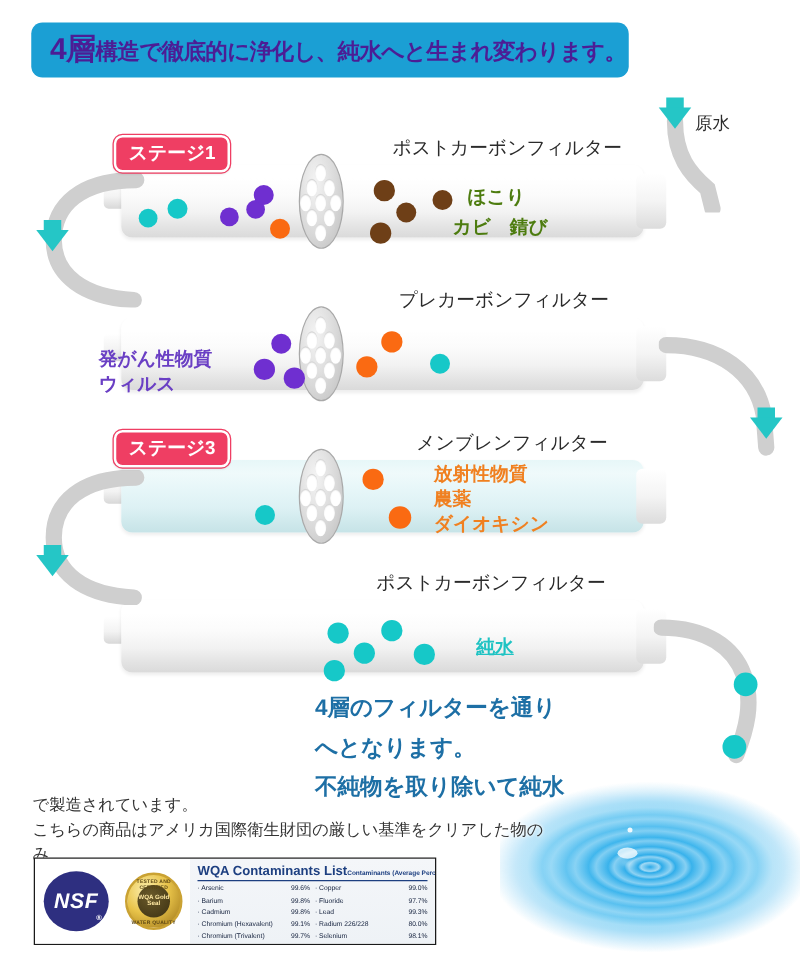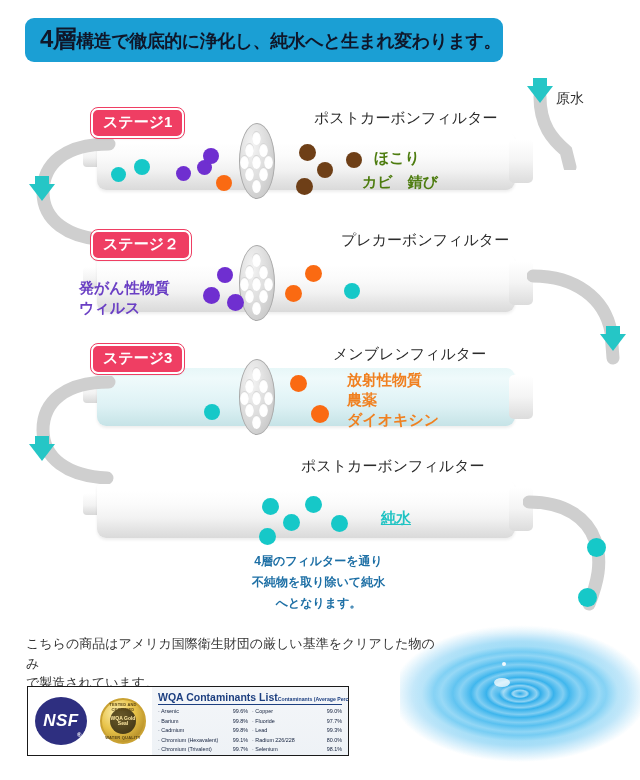--- a/index.html
+++ b/index.html
@@ -25,21 +25,21 @@
     width: 478px;
     height: 44px;
     background: #1b9fd4;
     border-radius: 9px;
     display: flex;
     align-items: center;
     padding-left: 15px;
     box-sizing: border-box;
   }
   .banner-text {
-    color: #0f172a;
+    color: #4c1d95;
     font-size: 18px;
     font-weight: bold;
     letter-spacing: -0.5px;
     white-space: nowrap;
   }
   .banner-text .big {
     font-size: 24px;
     line-height: 1;
   }
 
@@ -231,27 +231,26 @@
     height: 10px;
     background: #25c6c6;
     z-index: 3;
   }
 
   
   .closing {
     position: absolute;
     left: 252px;
     top: 551px;
-    font-size: 12px;
+    font-size: 18px;
     font-weight: bold;
     color: #1d6fa5;
     line-height: 1.75;
     z-index: 7;
     text-shadow: 0 0 3px #fff, 0 0 3px #fff;
-    text-align: center;
   }
   .note {
     position: absolute;
     left: 26px;
     top: 634px;
     width: 420px;
     font-size: 13px;
     color: #333333;
     line-height: 1.5;
     z-index: 7;
@@ -485,22 +484,21 @@
     <div class="hole" style="left:0px; top:31px;"></div>
   </div>
 
   <div class="p purple" style="left:206px; top:45px; width:16px; height:16px;"></div>
   <div class="p purple" style="left:192px; top:65px; width:17px; height:17px;"></div>
   <div class="p purple" style="left:216px; top:72px; width:17px; height:17px;"></div>
   <div class="p orange" style="left:294px; top:43px; width:17px; height:17px;"></div>
   <div class="p orange" style="left:274px; top:63px; width:17px; height:17px;"></div>
   <div class="p teal" style="left:333px; top:61px; width:16px; height:16px;"></div>
 
-  <div class="badge" style="left:80px; top:8px;">ステージ２</div>
-  <div class="fname" style="left:308px; top:9px;margin-left:22px;">プレカーボンフィルター</div>
+  <div class="fname" style="left:308px; top:9px;">プレカーボンフィルター</div>
   <div class="clabel purple" style="left:68px; top:56px;">発がん性物質</div>
   <div class="clabel purple" style="left:68px; top:76px;">ウィルス</div>
 </div>
 
 <div class="stage" style="top:336px;">
 
   <svg class="pipe" style="left:18px; top:40px; width:92px; height:108px;" viewBox="0 0 92 108">
     <path d="M80 6 C36 6, 14 26, 14 54 C14 82, 38 100, 78 102" stroke="#cfcfcf" stroke-width="13" fill="none" stroke-linecap="round"></path>
   </svg>
   <div class="arrow-stem" style="left:24px; top:100px;"></div>
@@ -550,27 +548,27 @@
   <div class="p teal" style="left:272px; top:66px; width:17px; height:17px;"></div>
   <div class="p teal" style="left:320px; top:67px; width:17px; height:17px;"></div>
   <div class="p teal" style="left:248px; top:80px; width:17px; height:17px;"></div>
 
   <div class="fname" style="left:290px; top:9px;">ポストカーボンフィルター</div>
   <div class="clabel teal" style="left:370px; top:60px;text-decoration:underline;">純水</div>
 </div>
 
 <div class="closing">
   <div>4層のフィルターを通り</div>
+  <div>へとなります。</div>
   <div>不純物を取り除いて純水</div>
-  <div>へとなります。</div>
 </div>
 
 <div class="note">
+  <div>で製造されています。</div>
   <div>こちらの商品はアメリカ国際衛生財団の厳しい基準をクリアした物のみ</div>
-  <div>で製造されています。</div>
 </div>
 
 <div class="cert">
 
   <div class="cert-nsf">
     <div class="nsf-oval">
       <span>NSF</span>
       <span class="reg">®</span>
     </div>
   </div>

